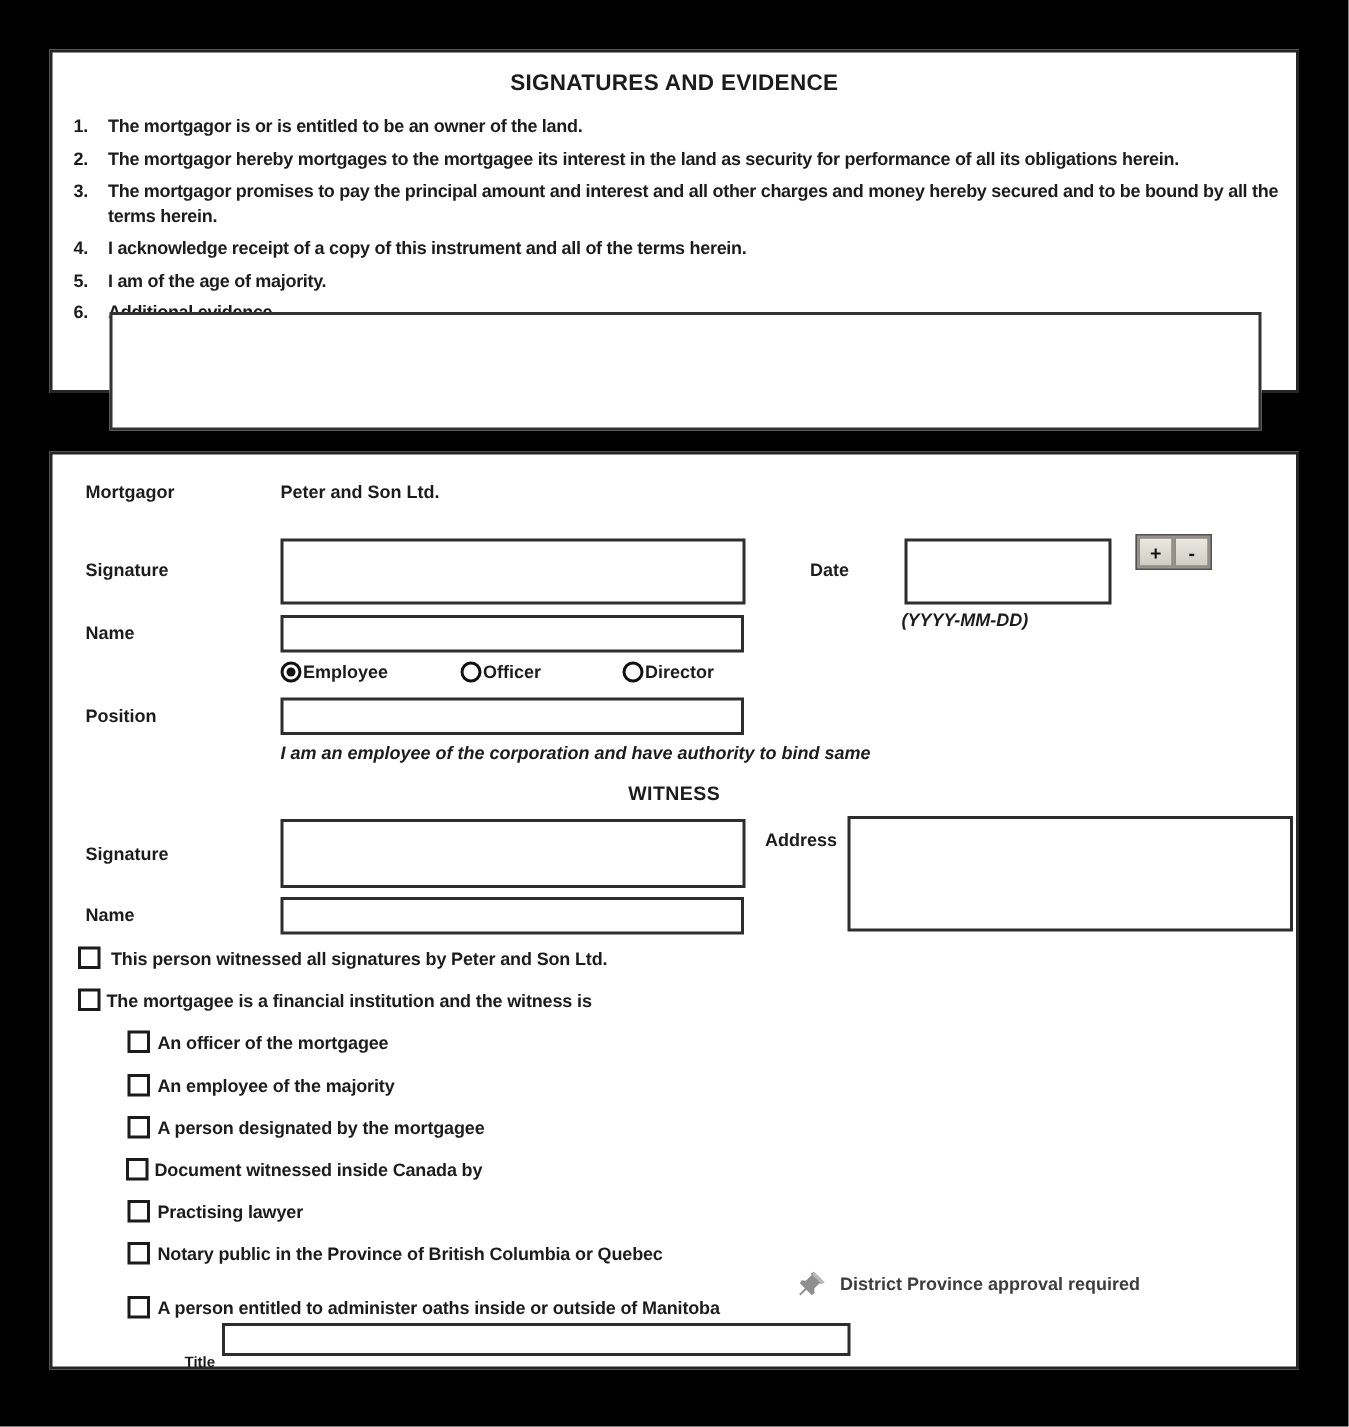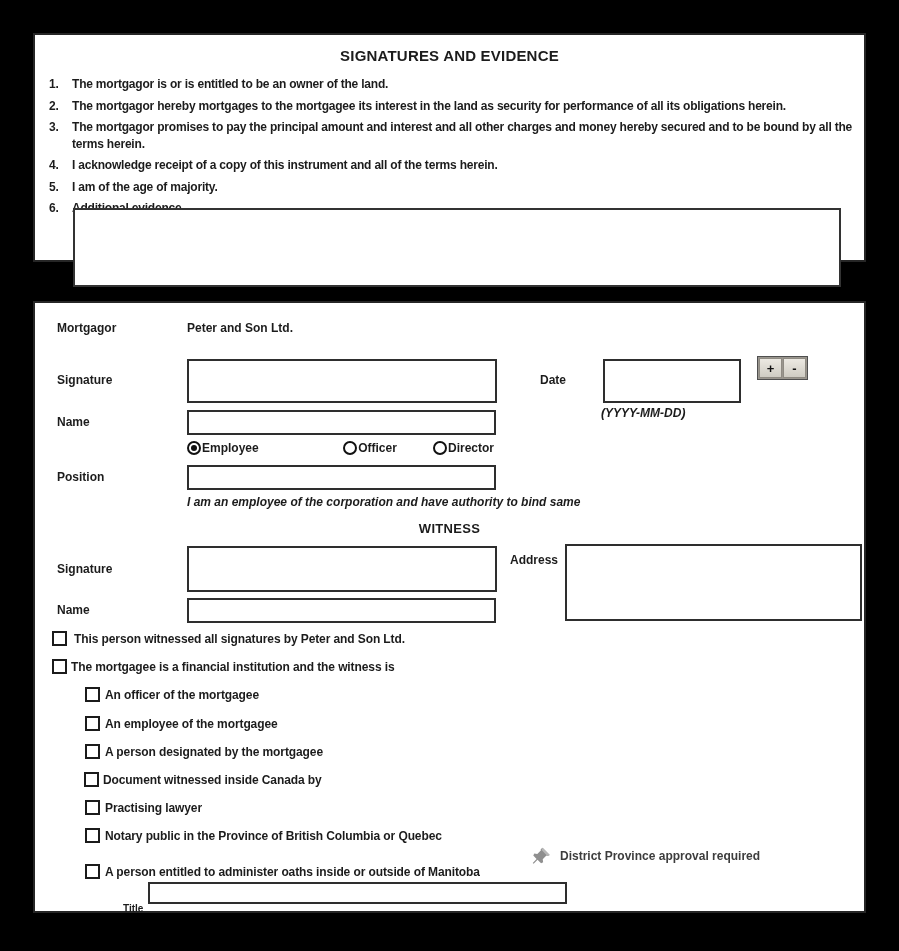--- a/index.html
+++ b/index.html
@@ -49,21 +49,21 @@
   .stepper button {
     width:23px; height:20px; font-family:"Liberation Sans",sans-serif;
     font-weight:bold; font-size:13px; line-height:1;
     background:linear-gradient(#ece9e2,#cfccc3); border:1px solid #8f8b83;
     color:#111; cursor:pointer; padding:0;
   }
 
   .radio-row { left:152px; top:138px; display:flex; gap:0; }
   .radio-item { display:flex; align-items:center; margin-right:0; }
   .radio-item:nth-child(1){ width:120px; }
-  .radio-item:nth-child(2){ width:126px;justify-content:center; }
+  .radio-item:nth-child(2){ width:108px; }
   .radio {
     width:14px; height:14px; border:2px solid #111; border-radius:50%;
     display:inline-block; position:relative; background:#fff; flex:none;
   }
   .radio.checked::after {
     content:""; position:absolute; left:2px; top:2px; width:6px; height:6px;
     border-radius:50%; background:#111;
   }
   .radio-label { font-size:12px; margin-left:1px; }
 
@@ -182,21 +182,21 @@
   <div class="cb-row lvl1" style="top:356px;">
     <span class="cb"></span>
     <span class="cb-label" style="margin-left:4px;">The mortgagee is a financial institution and the witness is</span>
   </div>
   <div class="cb-row lvl2" style="top:384px;">
     <span class="cb"></span>
     <span class="cb-label" style="margin-left:5px;">An officer of the mortgagee</span>
   </div>
   <div class="cb-row lvl2" style="top:413px;">
     <span class="cb"></span>
-    <span class="cb-label" style="margin-left:5px;">An employee of the mortgagee</span>
+    <span class="cb-label" style="margin-left:5px;">An employee of the majority</span>
   </div>
   <div class="cb-row lvl2" style="top:441px;">
     <span class="cb"></span>
     <span class="cb-label" style="margin-left:5px;">A person designated by the mortgagee</span>
   </div>
   <div class="cb-row lvl1" style="top:469px;padding-left:32px;">
     <span class="cb"></span>
     <span class="cb-label" style="margin-left:4px;">Document witnessed inside Canada by</span>
   </div>
   <div class="cb-row lvl2" style="top:497px;">

